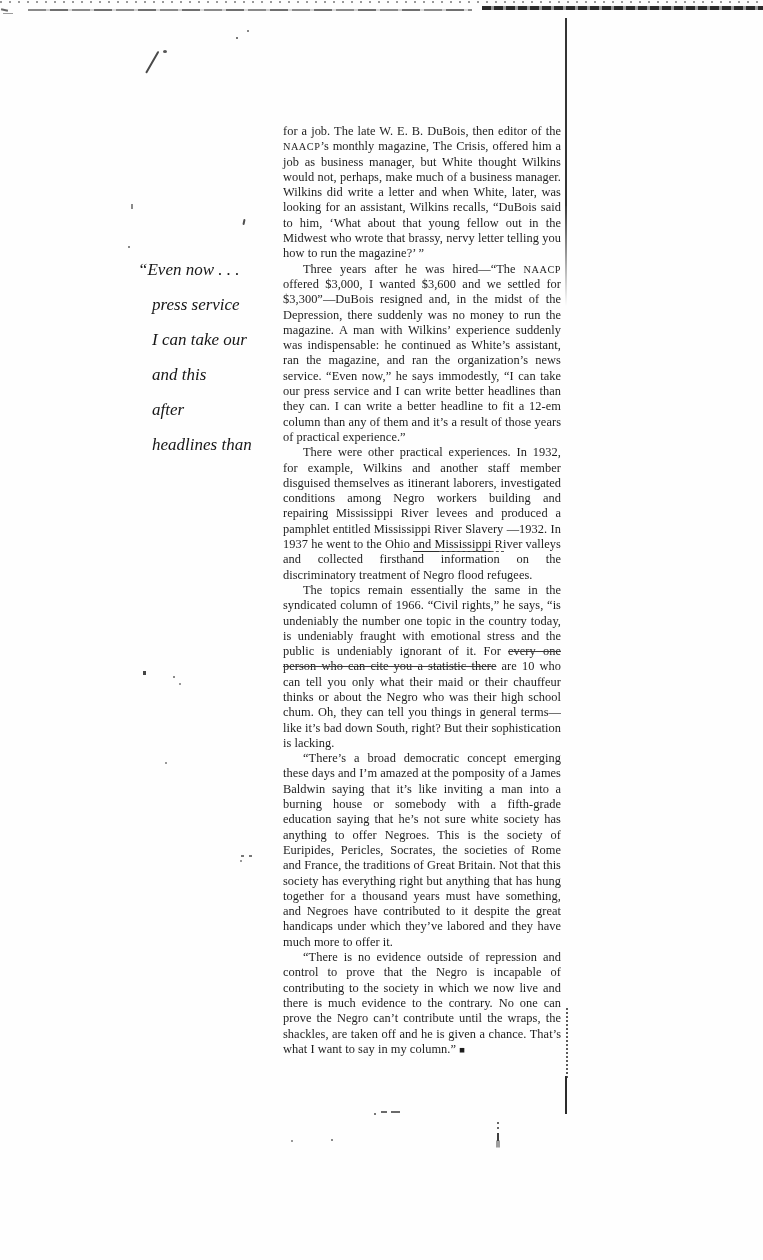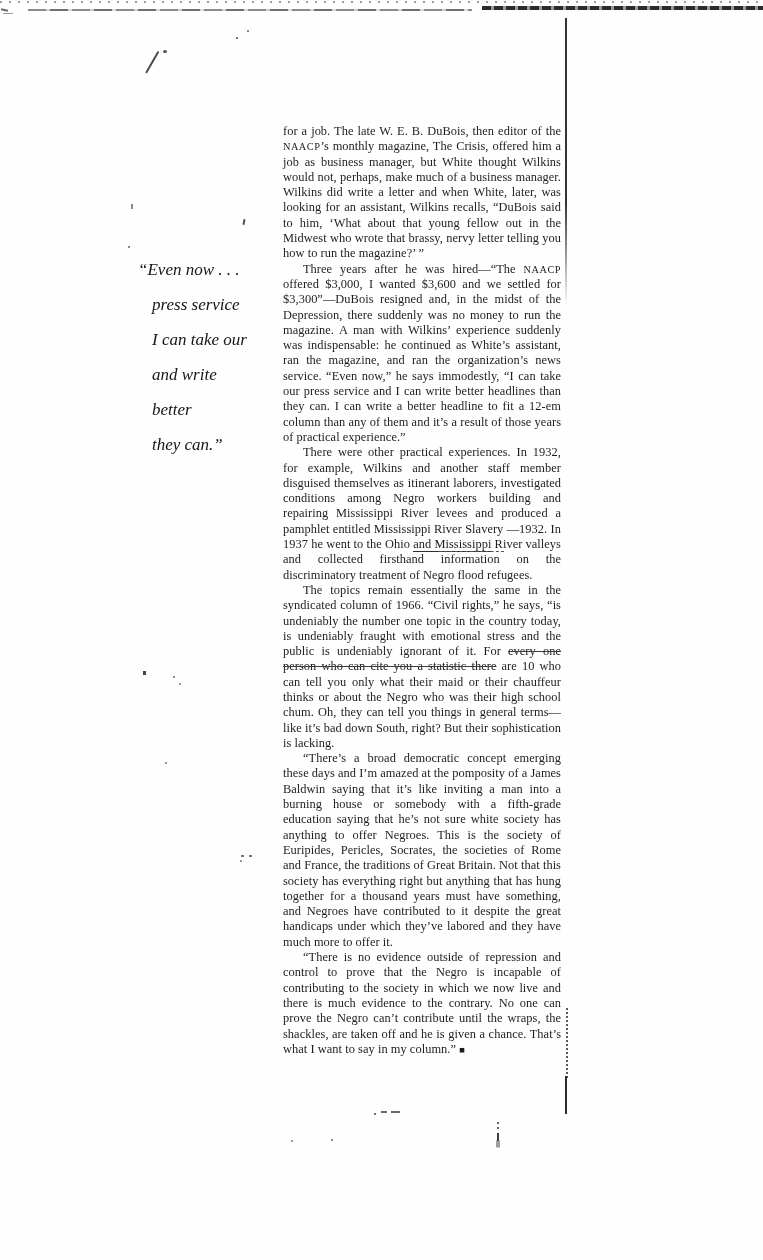--- a/index.html
+++ b/index.html
@@ -113,23 +113,23 @@
   <div class="art art-bottom-dash-dot"></div>
   <div class="art art-bottom-dash1"></div>
   <div class="art art-bottom-dash2"></div>
   <div class="art art-colon"></div>
   <div class="art art-one-mark"></div>
 
   <div class="pull-quote">
       <div class="pq-line pq-first">“Even now . . .</div>
       <div class="pq-line">press service</div>
       <div class="pq-line">I can take our</div>
-      <div class="pq-line">and write</div>
-      <div class="pq-line">better</div>
-      <div class="pq-line">they can.”</div>
+      <div class="pq-line">and this</div>
+      <div class="pq-line">after</div>
+      <div class="pq-line">headlines than</div>
     </div>
 
   <div class="article-column">
       <p class="para"><span class="seg-normal">for a job. The late W. E. B. DuBois, then editor of the </span><span class="seg-smallcaps">NAACP</span><span class="seg-normal">’s monthly magazine, </span><span class="seg-italic">The Crisis</span><span class="seg-normal">, offered him a job as business manager, but White thought Wilkins would not, perhaps, make much of a business manager. Wilkins did write a letter and when White, later, was looking for an assistant, Wilkins recalls, “DuBois said to him, ‘What about that young fellow out in the Midwest who wrote that brassy, nervy letter telling you how to run the magazine?’ ”</span></p>
       <p class="para indent"><span class="seg-normal">Three years after he was hired—“The </span><span class="seg-smallcaps">NAACP</span><span class="seg-normal"> offered $3,000, I wanted $3,600 and we settled for $3,300”—DuBois resigned and, in the midst of the Depression, there suddenly was no money to run the magazine. A man with Wilkins’ experience suddenly was indispensable: he continued as White’s assistant, ran the magazine, and ran the organization’s news service. “Even now,” he says immodestly, “I can take our press service and I can write better headlines than they can. I can write a better headline to fit a 12-em column than any of them and it’s a result of those years of practical experience.”</span></p>
       <p class="para indent"><span class="seg-normal">There were other practical experiences. In 1932, for example, Wilkins and another staff member disguised themselves as itinerant laborers, investigated conditions among Negro workers building and repairing Mississippi River levees and produced a pamphlet entitled </span><span class="seg-italic">Mississippi River Slavery —1932.</span><span class="seg-normal"> In 1937 he went to the Ohio </span><span class="seg-underline">and Mississippi</span><span class="seg-normal"> River valleys and collected firsthand </span><span class="seg-overline-dashed">information</span><span class="seg-normal"> on the discriminatory treatment of Negro flood refugees.</span></p>
       <p class="para indent"><span class="seg-normal">The topics remain essentially the same in the syndicated column of 1966. “Civil rights,” he says, “is undeniably the number one topic in the country today, is undeniably fraught with emotional stress and the public is undeniably ignorant of it. For </span><span class="seg-strike">every one person who can cite you a statistic there</span><span class="seg-normal"> are 10 who can tell you only what their maid or their chauffeur thinks or about the Negro who was their high school chum. Oh, they can tell you things in general terms—like it’s bad down South, right? But their sophistication is lacking.</span></p>
       <p class="para indent"><span class="seg-normal">“There’s a broad democratic concept emerging these days and I’m amazed at the pomposity of a James Baldwin saying that it’s like inviting a man into a burning house or somebody with a fifth-grade education saying that he’s not sure white society has anything to offer Negroes. This is the society of Euripides, Pericles, Socrates, the societies of Rome and France, the traditions of Great Britain. Not that this society has everything right but anything that has hung together for a thousand years must have something, and Negroes have contributed to it despite the great handicaps under which they’ve labored and they have much more to offer it.</span></p>
       <p class="para indent"><span class="seg-normal">“There is no evidence outside of repression and control to prove that the Negro is incapable of contributing to the society in which we now live and there is much evidence to the contrary. No one can prove the Negro can’t contribute until the wraps, the shackles, are taken off and he is given a chance. That’s what I want to say in my column.” </span><span class="seg-endmark">■</span></p>
     </div>

